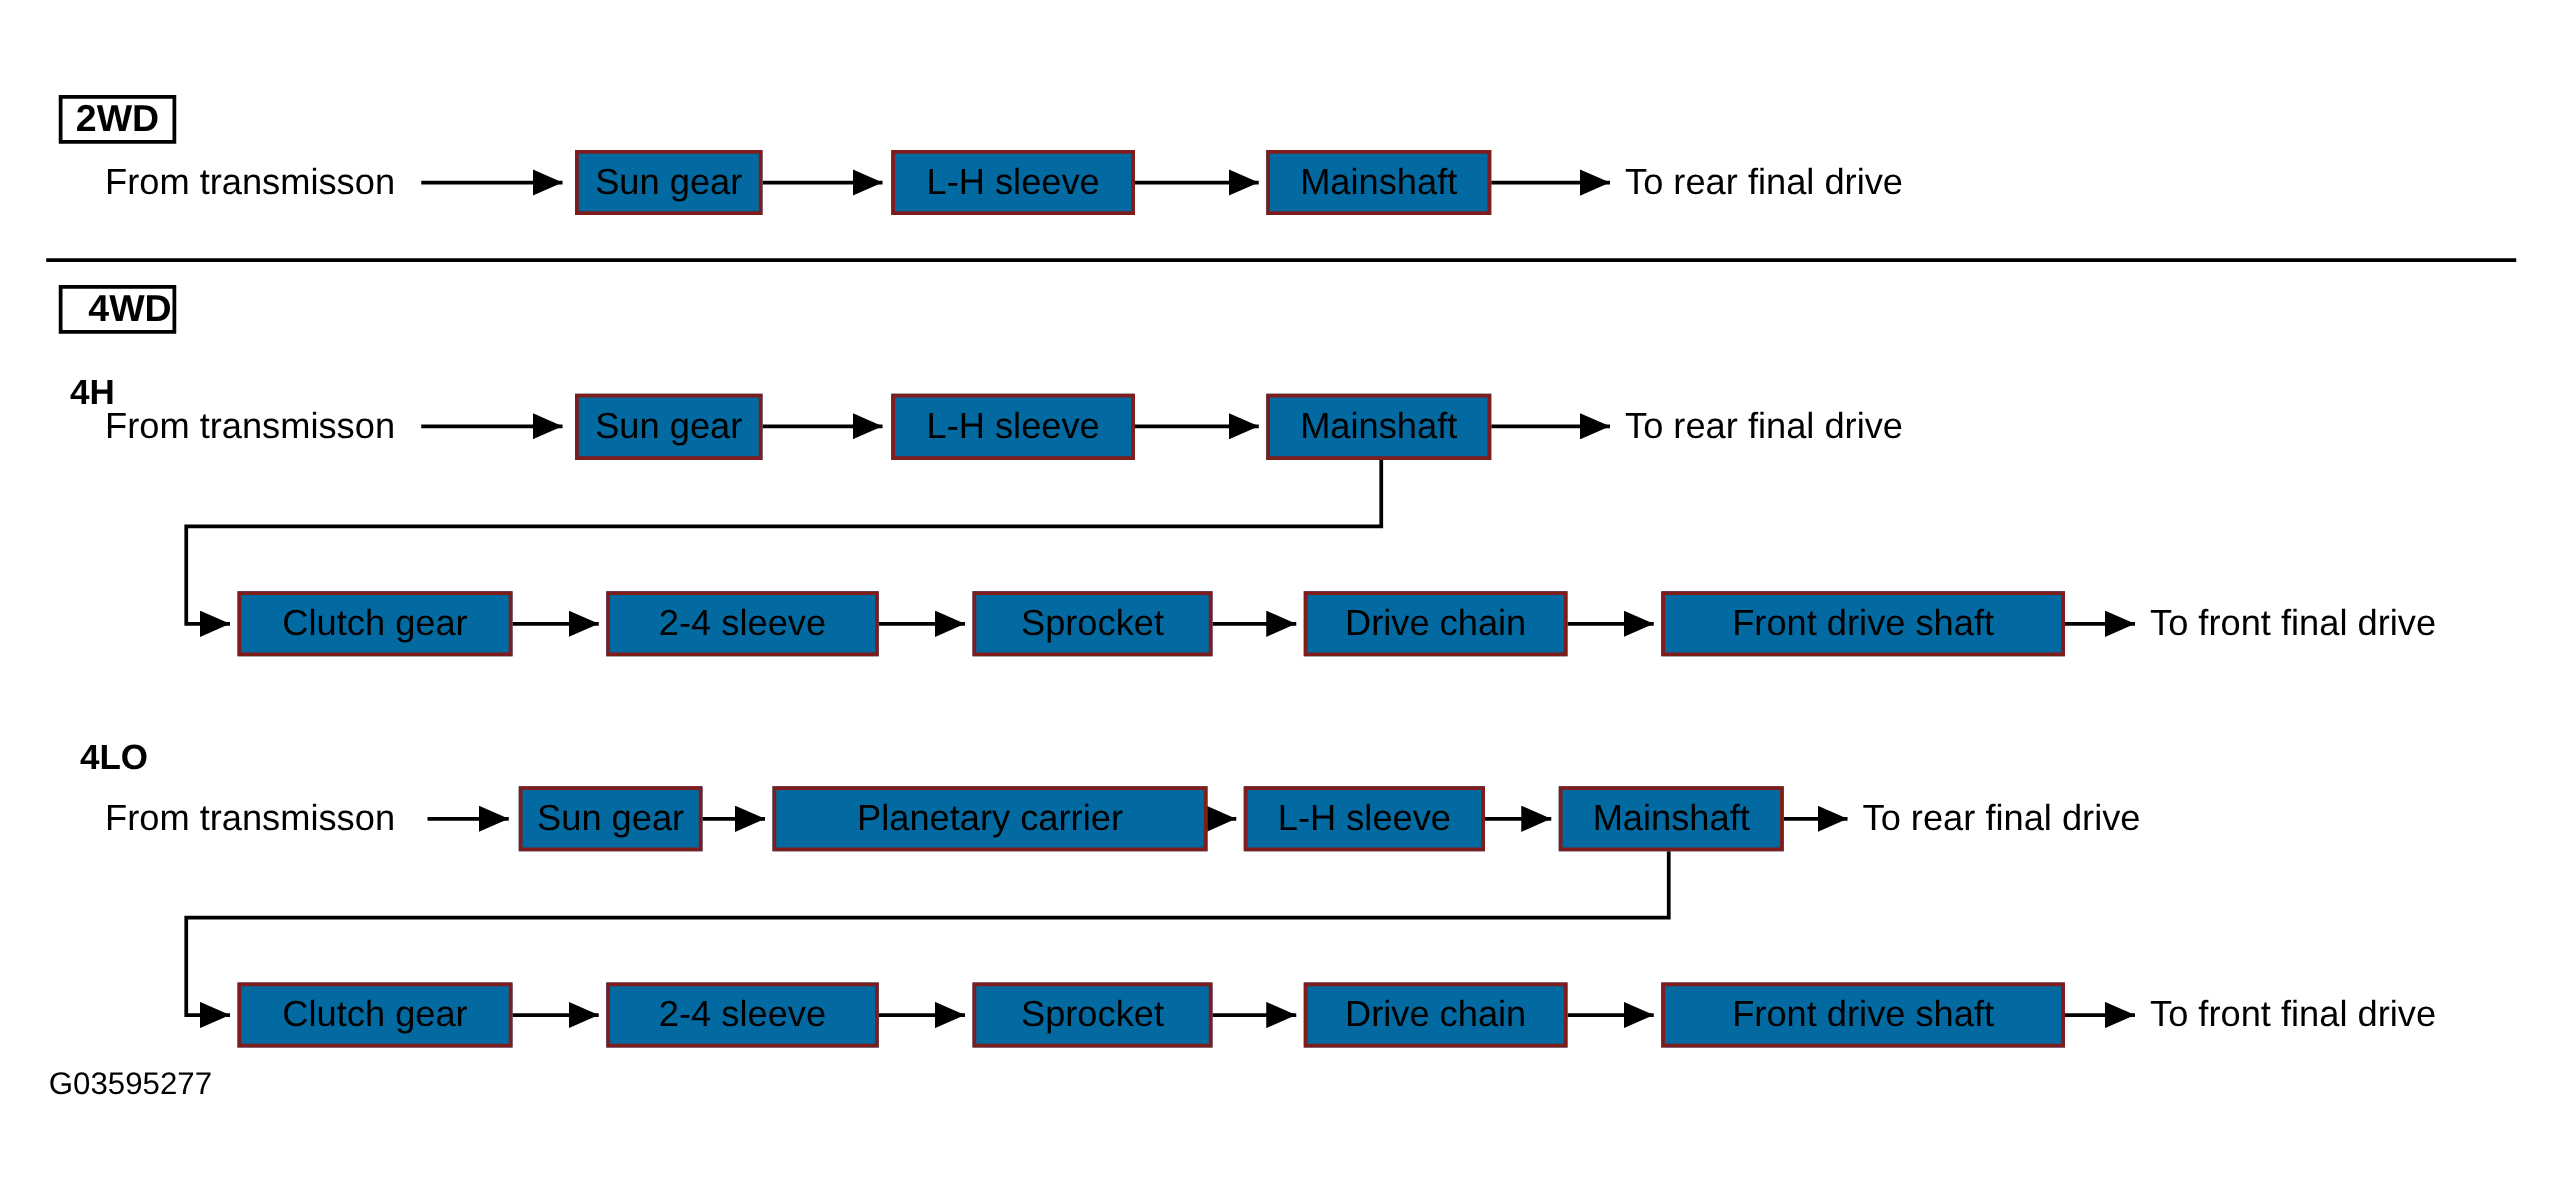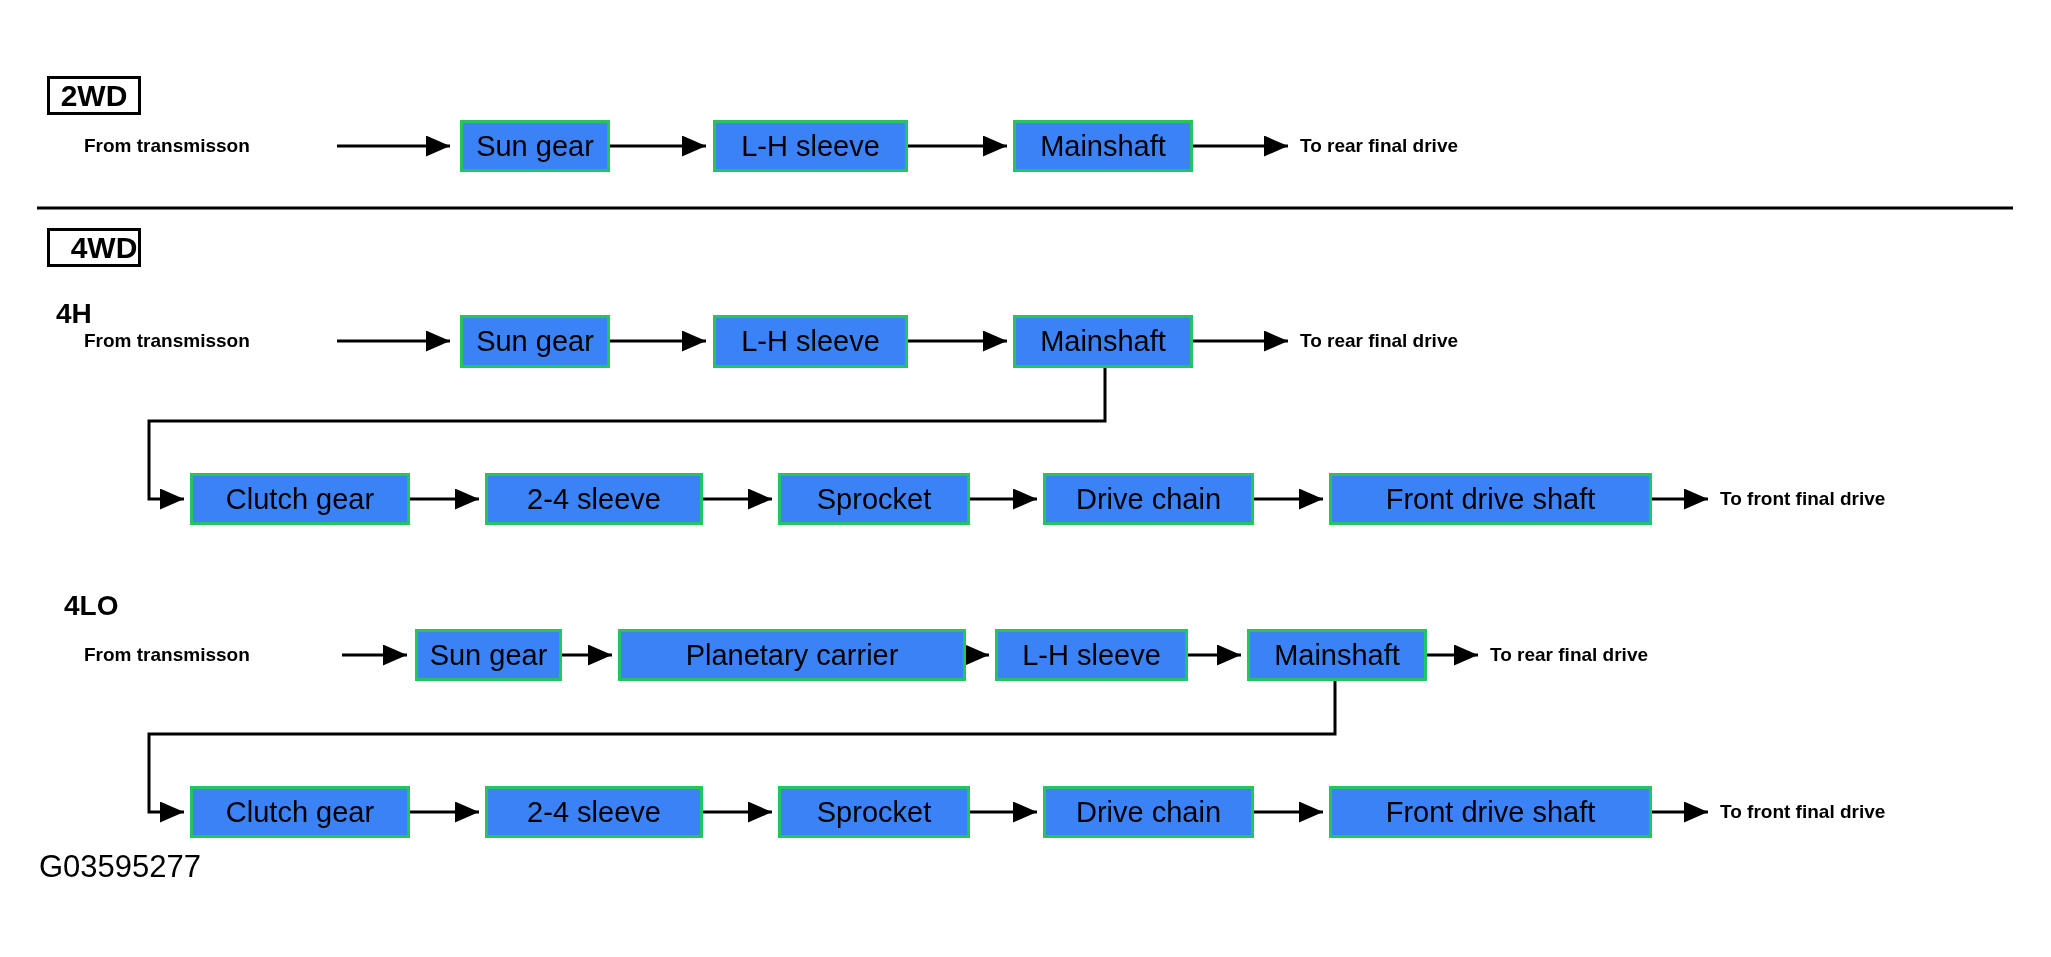--- a/index.html
+++ b/index.html
@@ -12,37 +12,36 @@
     overflow: hidden;
   }
   #connector-layer {
     position: absolute;
     left: 0; top: 0;
     width: 2051px; height: 957px;
   }
   .node {
     position: absolute;
     box-sizing: border-box;
-    border: 3px solid #22c55e;
-    background: #3b82f6;
+    border: 3px solid #7f1d1d;
+    background: #0369a1;
     height: 52px;
     display: flex;
     align-items: center;
     justify-content: center;
     font-size: 29px;
     white-space: nowrap;
     text-align: right;
   }
   .flabel {
     position: absolute;
     height: 40px;
     line-height: 40px;
-    font-size: 19px;
+    font-size: 29px;
     white-space: nowrap;
-    font-weight: bold;
   }
   .badge {
     position: absolute;
     box-sizing: border-box;
     border: 3px solid #000;
     background: #ffffff;
     width: 94px;
     height: 39px;
     display: flex;
     align-items: center;
@@ -56,21 +55,21 @@
     height: 34px;
     line-height: 34px;
     font-size: 28px;
     font-weight: bold;
     white-space: nowrap;
   }
   .caption {
     position: absolute;
     height: 30px;
     line-height: 30px;
-    font-size: 31px;
+    font-size: 25px;
     white-space: nowrap;
   }
 </style>
 </head>
 <body>
 
 <div id="canvas">
 
   <svg id="connector-layer" viewBox="0 0 2051 957" xmlns="http://www.w3.org/2000/svg">
     <defs>

